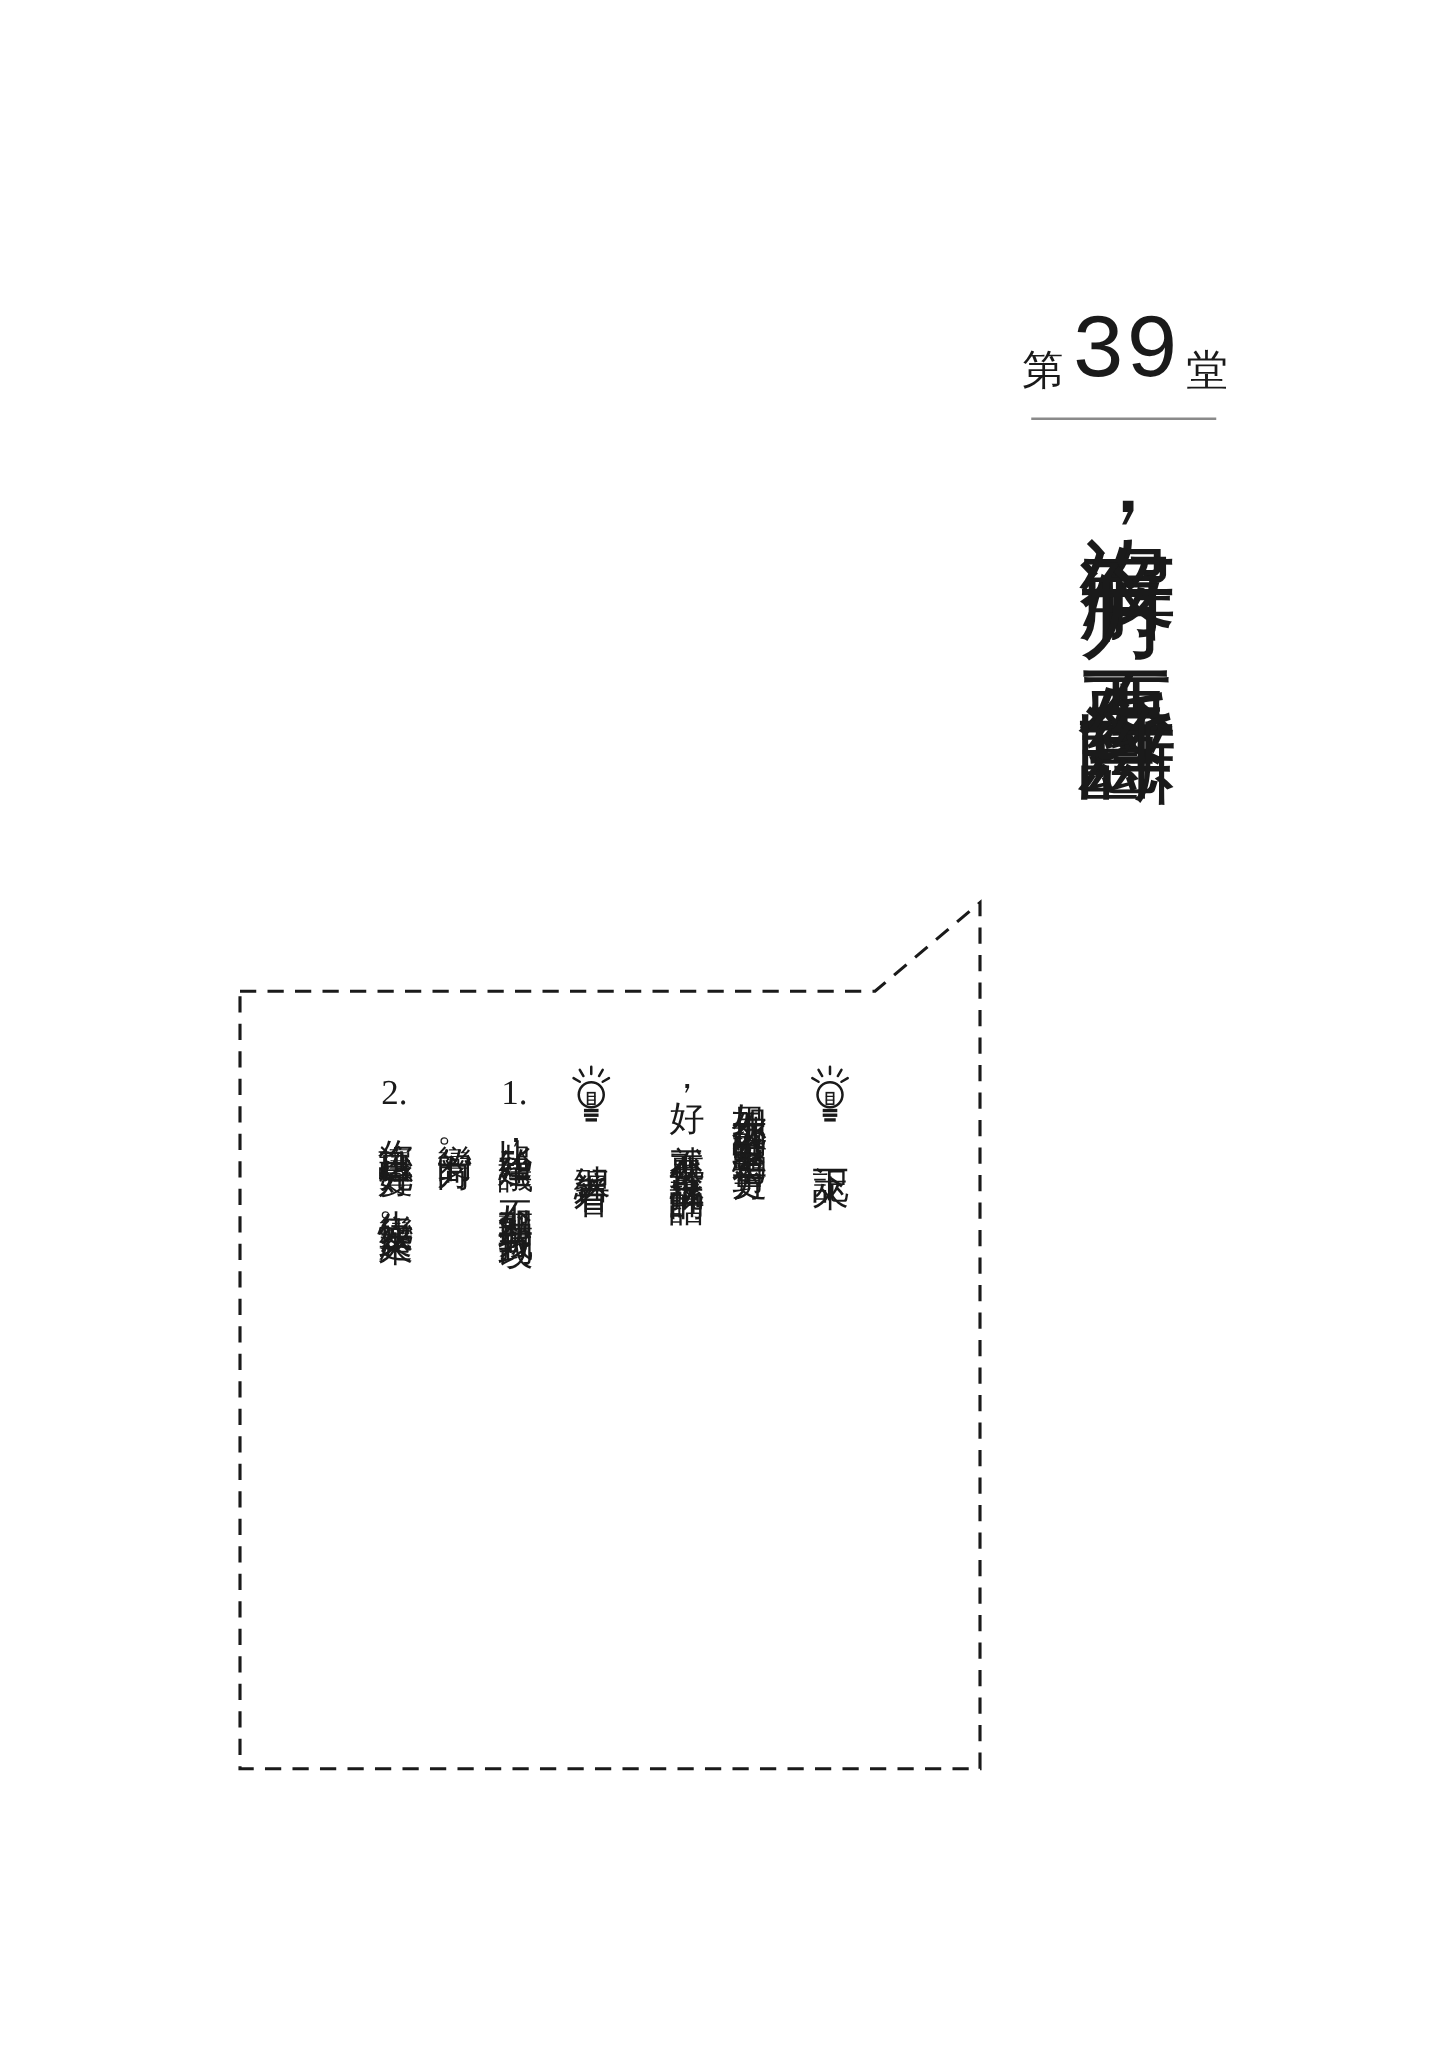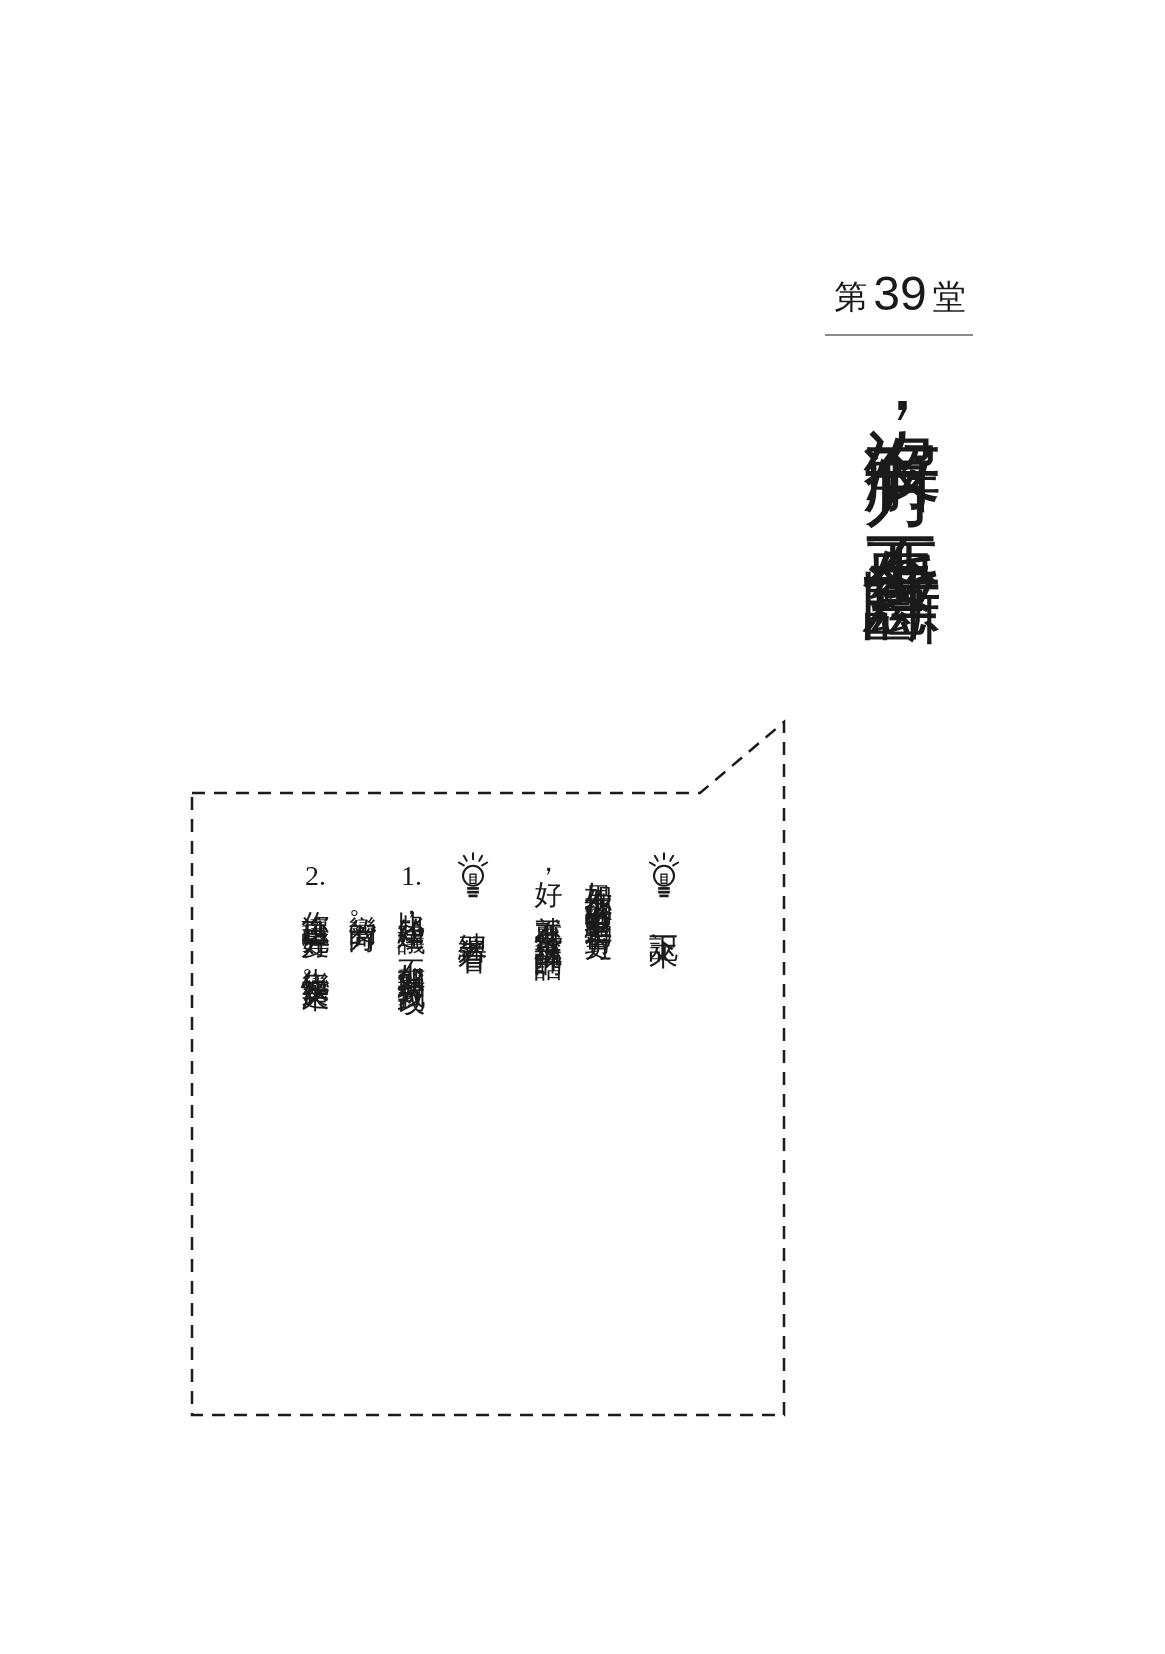--- a/index.html
+++ b/index.html
@@ -16,22 +16,22 @@
   .lesson-header{
     position:absolute;
     left:790px;top:248px;width:220px;height:70px;
     display:flex;justify-content:center;align-items:flex-end;
     gap:6px;
   }
   .lesson-prefix,.lesson-suffix{
     font-size:33px;line-height:1;padding-bottom:4px;
   }
   .lesson-number{
-    font-size:48px;line-height:1;
-    font-family:Liberation Sans, sans-serif;
+    font-size:72px;line-height:1;
+    font-family:Liberation Mono, monospace;
     text-align:right;
   }
   .header-rule{
     position:absolute;
     left:825px;top:334px;width:148px;height:2px;
     background:#8a8a8a;
   }
   
   .chapter-title{
     position:absolute;

